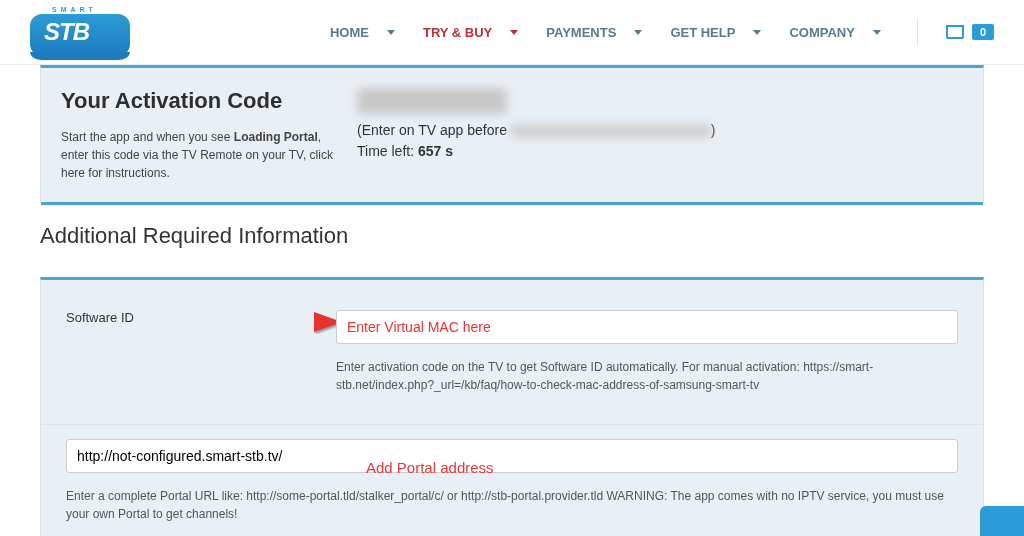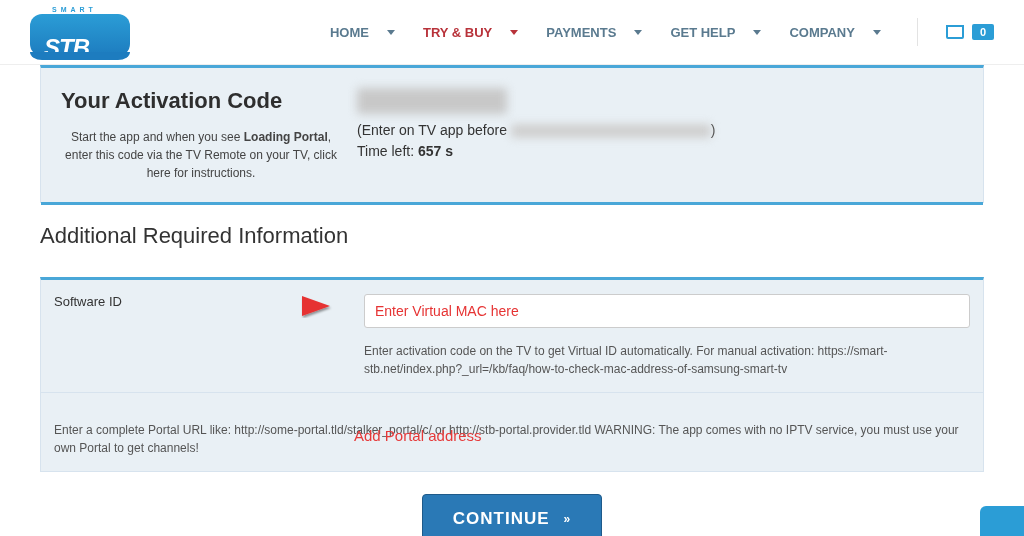--- a/index.html
+++ b/index.html
@@ -1,45 +1,45 @@
 <!DOCTYPE html>
 <html><head>
 <meta charset="utf-8">
 <style>
 * { box-sizing: border-box; margin: 0; padding: 0; }
 body { font-family: -apple-system, "Segoe UI", Arial, sans-serif; background: #fff; color: #333; width: 1024px; }
 .header { display: flex; align-items: center; padding: 8px 30px; border-bottom: 1px solid #eee; }
 .logo { width: 100px; height: 48px; position: relative; }
 .logo-box { width: 100px; height: 42px; background: linear-gradient(180deg,#2b9dd6 0%,#1d7cbf 100%); border-radius: 12px; position: absolute; top: 6px; }
 .logo-label { position: absolute; top: -2px; left: 22px; font-size: 7px; letter-spacing: 4px; color: #2b9dd6; font-weight: 700; }
-.logo-text { position: absolute; top: 20px; left: 14px; font-size: 24px; font-weight: 800; color: #fff; font-style: italic; letter-spacing: -1px; }
+.logo-text { position: absolute; top: 4px; left: 14px; font-size: 24px; font-weight: 800; color: #fff; font-style: italic; letter-spacing: -1px; }
 .logo-front { position: absolute; bottom: -4px; left: 0; width: 100px; height: 8px; background: #1d7cbf; border-radius: 0 0 12px 12px/0 0 8px 8px; }
 .nav { margin-left: auto; display: flex; align-items: center; gap: 28px; font-size: 13px; font-weight: 600; }
 .nav-item { color: #5a7a8f; cursor: pointer; display: flex; align-items: center; gap: 18px; text-decoration: none; }
 .nav-item.active { color: #b8323a; }
 .caret { width: 0; height: 0; border-left: 4px solid transparent; border-right: 4px solid transparent; border-top: 5px solid currentColor; }
 .divider { width: 1px; height: 28px; background: #e3e3e3; margin-left: 8px; }
 .cart { display: flex; align-items: center; gap: 8px; cursor: pointer; }
 .cart-icon { width: 18px; height: 14px; position: relative; }
 .cart-icon::before { content: ""; position: absolute; width: 14px; height: 10px; border: 2px solid #2b9dd6; border-radius: 0 0 2px 2px; }
 .badge { background: #2b9dd6; color: #fff; font-size: 11px; padding: 2px 8px; border-radius: 2px; font-weight: 600; }
 .content { padding: 0 40px 20px; }
 .panel { background: #e9f0f5; border: 1px solid #d7e3ee; border-top: 3px solid #49a7d8; padding: 20px; display: flex; gap: 16px; position: relative; margin-top: 0; }
 .panel::after { content:""; position:absolute; left:0; right:0; bottom:-3px; height:3px; background:#49a7d8; }
 .panel-left { flex: 0 0 280px; }
 .panel-left h2 { font-size: 22px; font-weight: 600; color: #2e2e2e; margin-bottom: 14px; }
-.desc { font-size: 12px; color: #444; line-height: 1.5; text-align: center; }
+.desc { font-size: 12px; color: #444; line-height: 1.5; }
 .desc b { font-weight: 700; }
 .panel-right { flex: 1; }
 .blurred { width: 150px; height: 26px; background: #c8c8c8; filter: blur(5px); border-radius: 2px; margin-bottom: 6px; }
 .blurred2 { display: inline-block; width: 200px; height: 14px; background: #d0d0d0; filter: blur(4px); border-radius: 2px; vertical-align: middle; }
 .info-line { font-size: 14px; color: #333; line-height: 1.5; }
 .section-title { font-size: 22px; color: #333; margin: 20px 0 28px; font-weight: 400; }
 .form-panel { border: 1px solid #d7e3ee; border-top: 3px solid #49a7d8; background: #e9f0f5; }
-.form-row { display: flex; padding: 14px 13px; gap: 40px; border-top: 1px solid #d7e3ee; }
+.form-row { display: flex; padding: 14px 25px; border-top: 1px solid #d7e3ee; margin-top: 16px; }
 .form-row:first-child { border-top: 0; }
 .form-label { flex: 0 0 270px; font-size: 13px; color: #333; font-weight: 400; position: relative; }
 .form-field { flex: 1; }
 .input { width: 100%; padding: 8px 10px; border: 1px solid #ccc; border-radius: 3px; font-size: 14px; background: #fff; }
 .help { font-size: 12px; color: #555; line-height: 1.5; margin-top: 14px; }
 .annotation { color: #e63939; font-weight: 500; position: absolute; pointer-events: none; }
 .arrow { position: absolute; width: 110px; height: 36px; }
 .arrow svg { width: 100%; height: 100%; }
 .btn-row { text-align: center; margin-top: 22px; }
 .btn { display: inline-flex; align-items: center; gap: 14px; background: #2a79b6; border: 1px solid #1e5a8a; color: #fff; padding: 14px 30px; font-size: 17px; font-weight: 600; letter-spacing: 1px; border-radius: 4px; cursor: pointer; }
@@ -119,26 +119,27 @@
                   <feDropShadow dx="1" dy="2" stdDeviation="1" flood-opacity="0.4"></feDropShadow>
                 </filter>
               </defs>
               <path d="M4 18 L78 18 L78 8 L106 18 L78 28 L78 18 Z" fill="#e63333" filter="url(#s1)"></path>
             </svg>
         </div>
       </div>
       <div class="form-field" style="position:relative;">
         <input class="input" style="color: #a21caf;" placeholder="Enter Virtual MAC here">
         <style>.form-field input::placeholder{color:#e63333;}</style>
-        <div class="help">Enter activation code on the TV to get Virtual ID automatically. For manual activation: https://smart-stb.net/index.php?_url=/kb/faq/how-to-check-mac-address-of-samsung-smart-tv</div>
+        <div class="help">Enter activation code on the TV to get Software ID automatically. For manual activation: https://smart-stb.net/index.php?_url=/kb/faq/how-to-check-mac-address-of-samsung-smart-tv</div>
       </div>
     </div>
 
     <div class="form-row">
       <div class="form-field" style="position:relative;">
+        <input class="input" value="http://not-configured.smart-stb.tv/" style="">
         <div class="annotation" style="left:300px; top:20px; font-size:15px;">Add Portal address</div>
         <div class="help">Enter a complete Portal URL like: http://some-portal.tld/stalker_portal/c/ or http://stb-portal.provider.tld WARNING: The app comes with no IPTV service, you must use your own Portal to get channels!</div>
       </div>
     </div>
   </div>
 
   <div class="btn-row">
     <button class="btn">
       <span>CONTINUE</span>
         <span class="chev">»</span>

